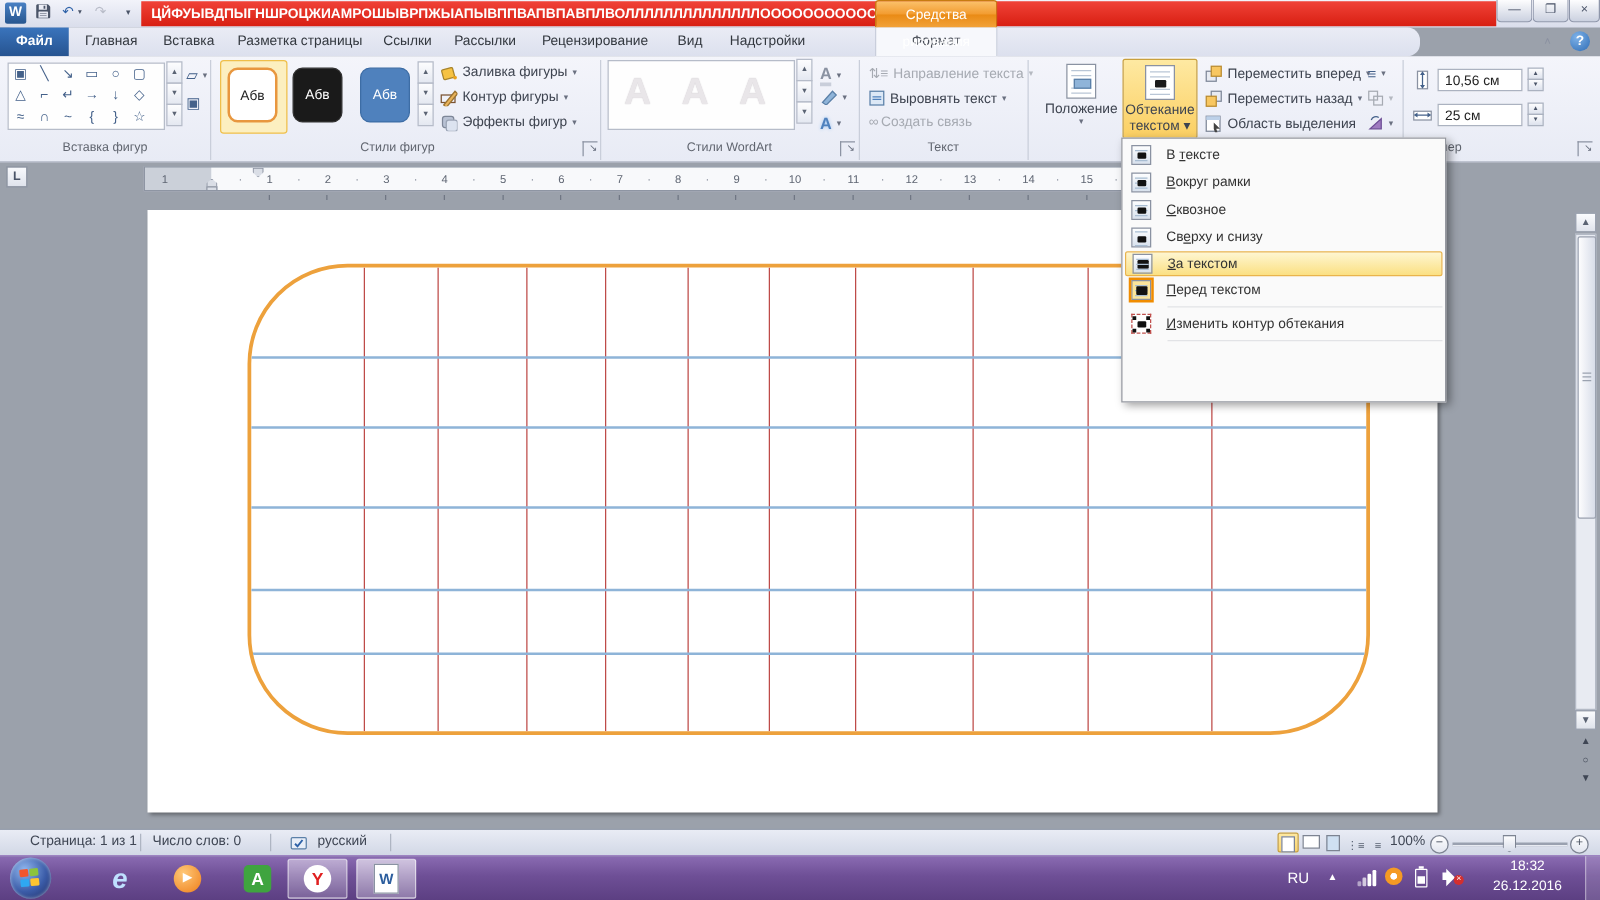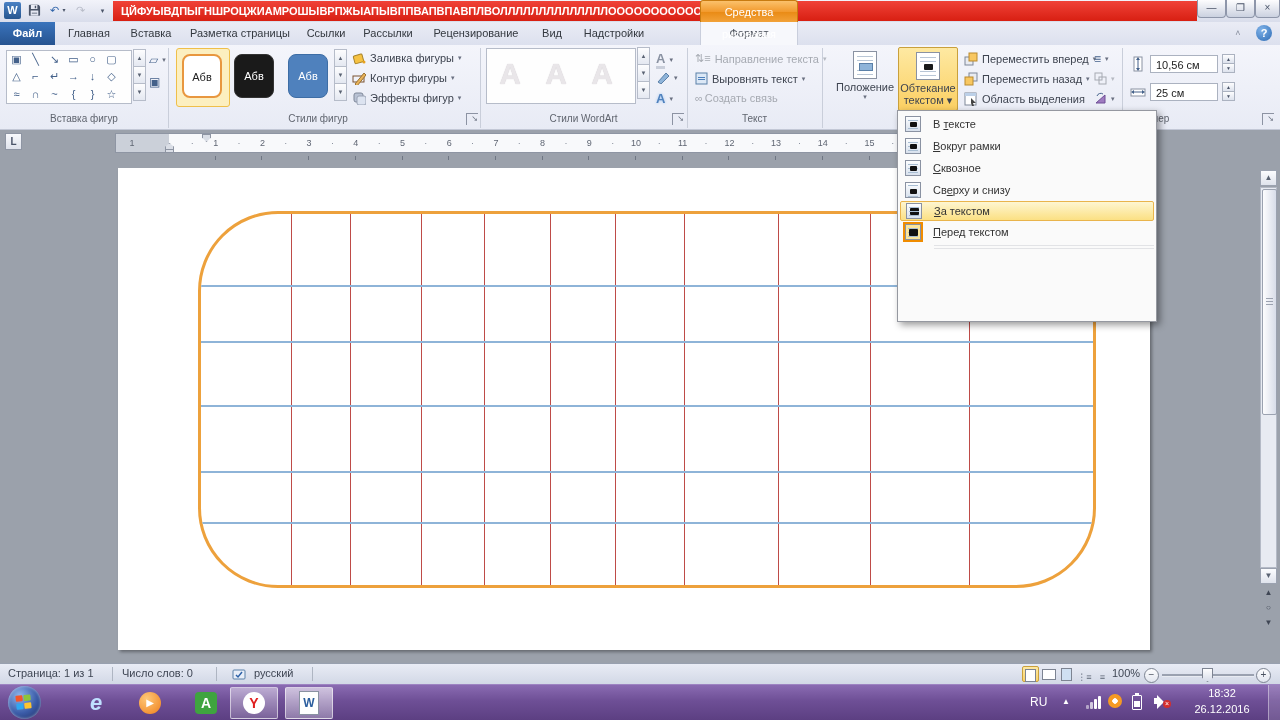--- a/index.html
+++ b/index.html
@@ -18,22 +18,22 @@
             font-size:11px;line-height:20px;padding-left:8px;white-space:nowrap;
             overflow:hidden;box-sizing:border-box;z-index:1;}
   .ctxhdr{position:absolute;left:700px;top:0;width:98px;height:22px;z-index:2;
           background:linear-gradient(#FBC16B 0%,#F29B2F 50%,#E98A14 51%,#F2A239 100%);
           color:#fff;font-size:11px;text-align:center;line-height:22px;
           border-radius:3px 3px 0 0;border:1px solid #C87B10;border-bottom:none;box-sizing:border-box;}
   .wbtn{position:absolute;top:0;width:29px;height:18px;box-sizing:border-box;
         background:linear-gradient(#FDFDFE,#CBD1E0);border:1px solid #8E96AA;border-top:none;
         border-radius:0 0 4px 4px;color:#4A5468;font-size:10px;text-align:center;line-height:15px;z-index:3;}
   
-  #tabrow{position:absolute;left:0;top:22px;width:1280px;height:23px;
-          background:linear-gradient(#EAECF5,#DCE0EE);}
+  #tabrow{position:absolute;left:0;top:22px;width:1136px;height:23px;
+          background:linear-gradient(#EAECF5,#DCE0EE);border-radius:10px;}
   .filetab{position:absolute;left:0;top:0;width:55px;height:23px;
            background:linear-gradient(#3A74BC,#265390);color:#fff;font-size:11px;
            font-weight:bold;text-align:center;line-height:23px;border-radius:0 0 0 0;}
   .rtab{position:absolute;top:0;height:23px;font-size:11px;color:#33383F;line-height:23px;text-align:center;}
   .activetab{position:absolute;left:700px;top:0;width:98px;height:23px;background:#F7F8FC;
              border:1px solid #C9CEDC;border-top:none;border-bottom:none;box-sizing:border-box;
              font-size:11px;color:#4A4F58;text-align:center;line-height:22px;}
   .helpbtn{position:absolute;left:1256px;top:3px;width:16px;height:16px;border-radius:50%;
            background:radial-gradient(circle at 35% 30%,#7FB2E8,#2E6CB5);color:#fff;
            font-size:11px;font-weight:bold;text-align:center;line-height:16px;}
@@ -491,21 +491,21 @@
           <div class="grip"></div>
         </div>
     </div>
     <div class="scrtool" style="top:400px">▼</div>
     <div class="scrtool" style="top:418px;border:none;background:none;color:#3F4654">▲<br></div>
     <div class="scrtool" style="top:433px;border:none;background:none;color:#3F4654">○</div>
     <div class="scrtool" style="top:448px;border:none;background:none;color:#3F4654">▼</div>
   </div>
 
   <div id="statusbar">
-    <div class="stext" style="left:8px">Страница: 1 из 1</div>
+    <div class="stext" style="left:24px">Страница: 1 из 1</div>
     <div class="ssep" style="left:112px"></div>
     <div class="stext" style="left:122px">Число слов: 0</div>
     <div class="ssep" style="left:216px"></div>
     <svg class="abs" style="left:232px;top:4px" width="15" height="13">
       <rect x="1" y="2" width="12" height="9" rx="1" fill="#E8EEF8" stroke="#5B80A8"></rect>
       <polyline points="4,7 6,9 10,4" fill="none" stroke="#2E62A8" stroke-width="1.5"></polyline>
     </svg>
     <div class="stext" style="left:254px">русский</div>
     <div class="ssep" style="left:312px"></div>
 
@@ -616,16 +616,26 @@
     <div class="mitem">
       <span class="wmico icosel">
           <i style="top:3px"></i>
           <i style="top:7px"></i>
           <i style="top:11px"></i>
           <span class="dg" style="left:3px;top:4px;width:9px;height:7px"></span>
         </span>
       <span class="mlabel"><span></span><u>П</u><span>еред текстом</span></span>
     </div>
     <div class="msep"></div>
+    <div class="mitem">
+      <span class="wmico" style="background:#fff;border-style:dashed;border-color:#C0504D">
+          <span class="dg" style="left:4px;top:5px"></span>
+          <i style="top:1px;left:0;right:auto;width:3px;height:3px;background:#111"></i>
+          <i style="top:1px;left:auto;right:0;width:3px;height:3px;background:#111"></i>
+          <i style="top:11px;left:0;right:auto;width:3px;height:3px;background:#111"></i>
+          <i style="top:11px;left:auto;right:0;width:3px;height:3px;background:#111"></i>
+        </span>
+      <span class="mlabel"><span></span><u>И</u><span>зменить контур обтекания</span></span>
+    </div>
     <div class="msep"></div>
   </div>
 
 </div>
 
 </body></html>

